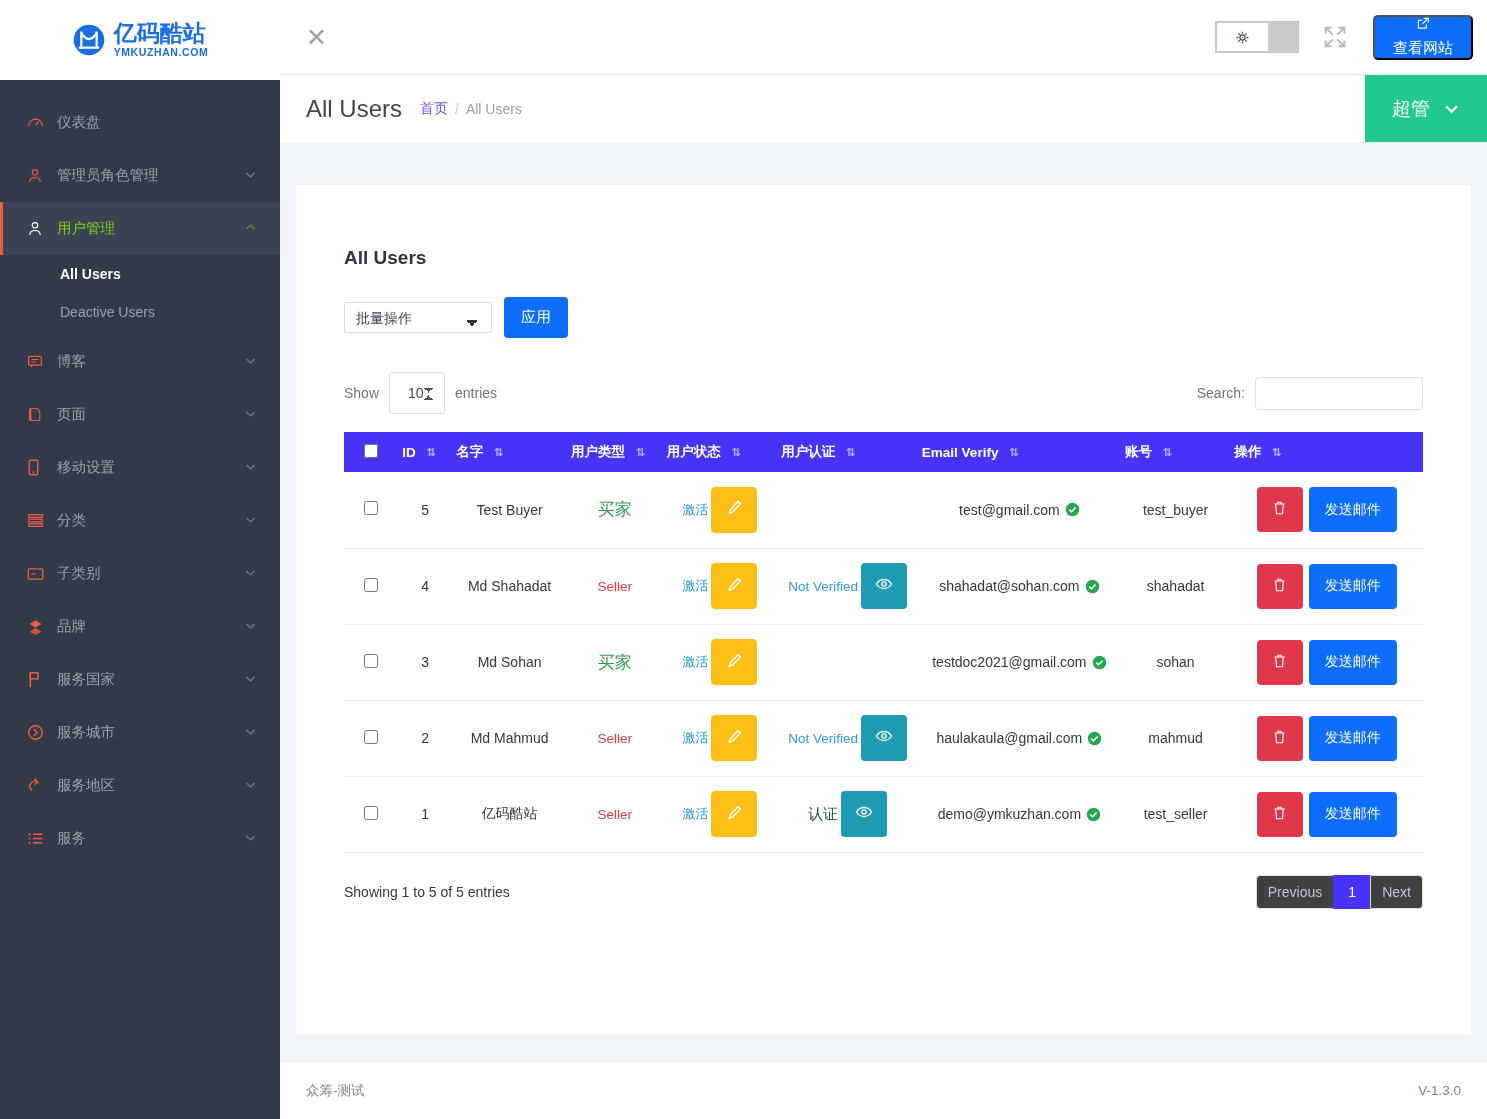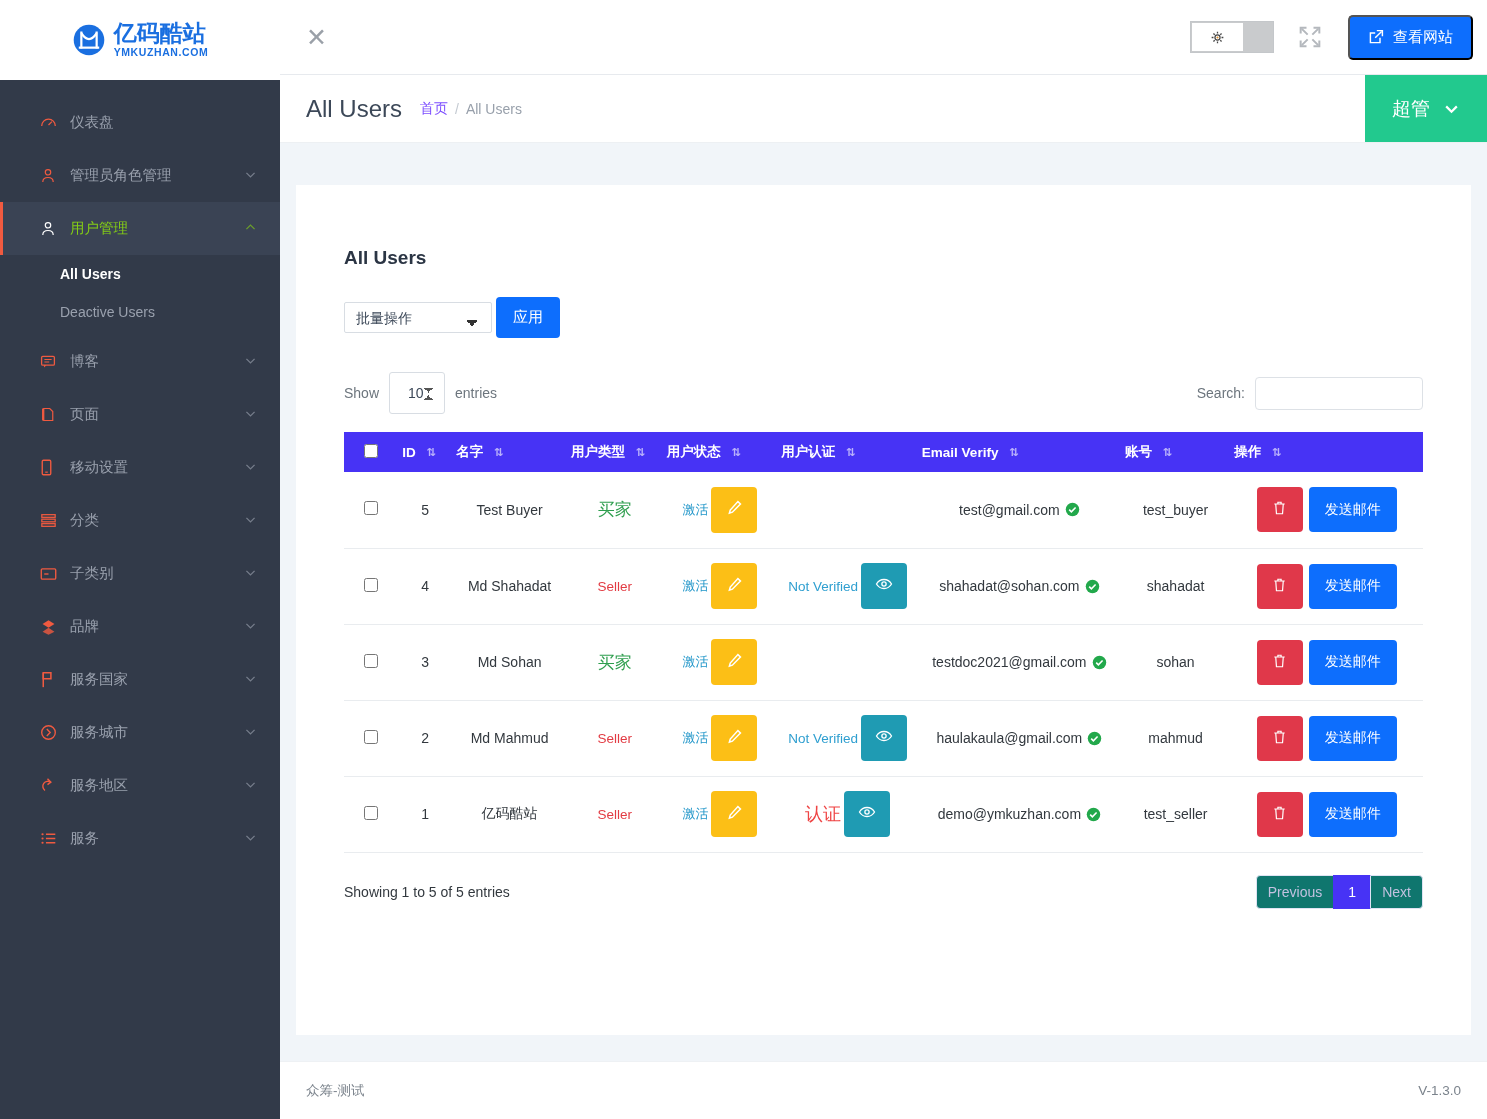--- a/index.html
+++ b/index.html
@@ -21,21 +21,21 @@
     align-items: center; justify-content: center; gap: 8px;
   }
   .brand-logo { width: 34px; height: 34px; flex: 0 0 34px; }
   .brand-text { display: flex; flex-direction: column; line-height: 1; }
   .brand-cn { font-size: 23px; font-weight: bold; color: #1a6fe0; letter-spacing: 0px; }
   .brand-en { font-size: 10.5px; font-weight: bold; color: #1a6fe0; letter-spacing: 0.6px; margin-top: 2px; }
 
   .nav { flex: 1 1 auto; padding-top: 16px; overflow: hidden; }
   .nav-item {
     display: flex; align-items: center; height: 53px;
-    padding: 0 22px 0 40px; color: #9aa1ae; font-size: 14.5px;
+    padding: 0 22px 0 27px; color: #9aa1ae; font-size: 14.5px;
     cursor: pointer; position: relative;
   }
   .nav-item .ico {
     width: 30px; flex: 0 0 30px; display: flex; align-items: center;
     color: #f05a40; font-size: 15px;
   }
   .nav-item .lbl { flex: 1 1 auto; }
   .nav-item .chev { width: 14px; flex: 0 0 14px; opacity: .65; }
   .nav-item.active { background: #3a4354; color: #84cc16; }
   .nav-item.active .ico { color: #ffffff; }
@@ -65,21 +65,21 @@
     display: flex; align-items: center; cursor: pointer; margin-right: 22px;
   }
   .theme-toggle .knob {
     width: 51px; height: 28px; background: #ffffff; margin: 0 0 0 1px;
     display: flex; align-items: center; justify-content: center;
   }
   .expand-btn { color: #b4b8bd; margin-right: 24px; cursor: pointer; display: flex; }
   .view-site-btn {
     height: 45px; background: #0d6efd; color: #fff; border-radius: 5px;
     display: flex; align-items: center; gap: 9px; padding: 0 18px;
-    font-size: 15px; cursor: pointer;
+    font-size: 15px; cursor: pointer; flex-direction: column;
   }
 
   .pagebar {
     height: 68px; flex: 0 0 68px; background: #ffffff;
     display: flex; align-items: stretch; border-bottom: 1px solid #edf0f3;
   }
   .pagebar-left { display: flex; align-items: center; padding-left: 26px; gap: 18px; flex: 1 1 auto; }
   .page-title { font-size: 24px; color: #3c4858; font-weight: 400; }
   .crumbs { font-size: 14px; color: #98a0ab; display: flex; align-items: center; gap: 7px; }
   .crumbs a { color: #7c4dff; text-decoration: none; cursor: pointer; }
@@ -102,21 +102,21 @@
     width: 148px; height: 31px; border: 1px solid #d8dde3; background: #fff;
     font-size: 14px; color: #3c4858; padding: 0 8px 0 11px;
     font-family: inherit; border-radius: 2px; cursor: pointer;
     appearance: none; -webkit-appearance: none;
     background-image: linear-gradient(45deg, transparent 50%, #333 50%), linear-gradient(135deg, #333 50%, transparent 50%);
     background-position: calc(100% - 19px) 17px, calc(100% - 13px) 17px;
     background-size: 6px 6px, 6px 6px; background-repeat: no-repeat;
   }
   .apply-btn {
     height: 41px; background: #0d6efd; color: #fff; border: none; border-radius: 4px;
-    padding: 0 17px; font-size: 15px; cursor: pointer; font-family: inherit; margin-left: 4px;
+    padding: 0 17px; font-size: 15px; cursor: pointer; font-family: inherit; margin-left: 12px;
   }
 
   .table-controls { display: flex; align-items: center; margin-top: 34px; }
   .show-entries { display: flex; align-items: center; gap: 10px; font-size: 14px; color: #6c757d; }
   .entries-select {
     width: 56px; height: 42px; border: 1px solid #d8dde3; border-radius: 3px;
     font-size: 14px; color: #3c4858; padding-left: 18px; font-family: inherit;
     background: #fff; cursor: pointer; appearance: none; -webkit-appearance: none;
     background-image:
       linear-gradient(45deg, transparent 50%, #555 50%), linear-gradient(135deg, #555 50%, transparent 50%),
@@ -142,21 +142,21 @@
   table.users tbody td {
     border-bottom: 1px solid #e9ecef; height: 76px; font-size: 14px;
     color: #32383e; text-align: center; padding: 0 4px; vertical-align: middle;
   }
   .cbx { width: 14px; height: 14px; cursor: pointer; }
   .type-buyer { color: #2e9e4e; font-size: 17px; }
   .type-seller { color: #e23b43; font-size: 13.5px; }
   .cellflex { display: flex; align-items: center; justify-content: center; gap: 3px; }
   .st-active { color: #2196c9; font-size: 13px; }
   .st-notverified { color: #2f9fd0; font-size: 13.5px; }
-  .st-verified { color: #ef4444; font-size: 18px; }
+  .st-verified { color: #14532d; font-size: 15px; }
   .sq-btn {
     width: 46px; height: 46px; border: none; border-radius: 4px; cursor: pointer;
     display: flex; align-items: center; justify-content: center; color: #fff; font-size: 16px;
   }
   .sq-edit { background: #fcbf16; }
   .sq-eye { background: #1f9bb3; }
   .email-cell { display: flex; align-items: center; justify-content: center; gap: 5px; white-space: nowrap; }
   .verified-dot { width: 15px; height: 15px; flex: 0 0 15px; }
   .act-cell { display: flex; align-items: center; justify-content: center; gap: 6px; }
   .btn-del {
@@ -165,21 +165,21 @@
   }
   .btn-mail {
     height: 45px; background: #0d6efd; border: none; border-radius: 4px; color: #fff;
     font-size: 14px; padding: 0 16px; cursor: pointer; font-family: inherit; white-space: nowrap;
   }
 
   .table-footer { display: flex; align-items: center; margin-top: 22px; }
   .showing { font-size: 14px; color: #32383e; }
   .pager { margin-left: auto; display: flex; }
   .pg {
-    min-width: 38px; height: 34px; border: 1px solid #dfe3f3; background: #0f766e;
+    min-width: 38px; height: 34px; border: 1px solid #dfe3f3; background: #404040;
     color: #8f8fd8; font-size: 14px; display: flex; align-items: center;
     justify-content: center; padding: 0 11px; cursor: pointer; margin-left: -1px;
   }
   .pg:first-child { border-radius: 4px 0 0 4px; }
   .pg:last-child { border-radius: 0 4px 4px 0; }
   .pg.active { background: #4733f5; border-color: #4733f5; color: #fff; }
   .pg.disabled { color: #c2c2e0; }
 
   .statusbar {
     position: absolute; left: 280px; right: 0; bottom: 0; height: 58px;

